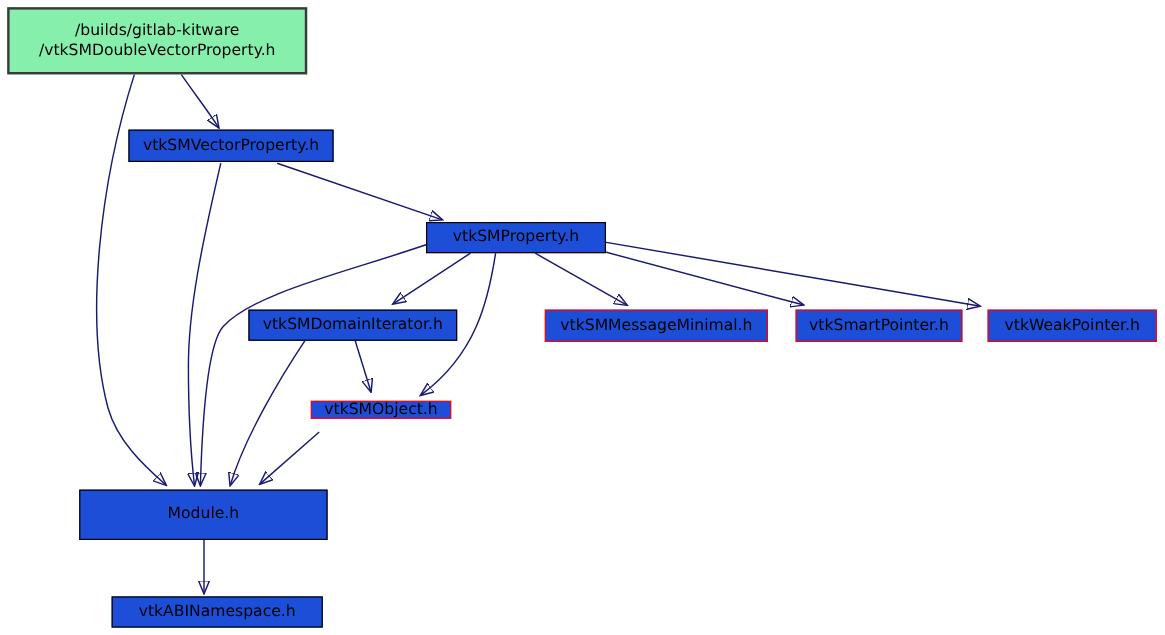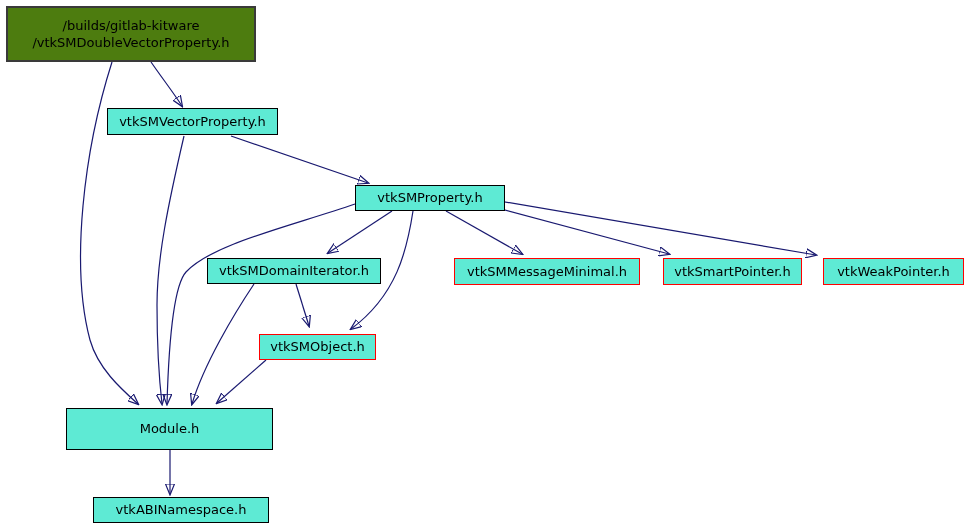--- a/index.html
+++ b/index.html
@@ -7,27 +7,27 @@
     position:relative;
     width:971px;height:529px;
     background:#ffffff;
     font-family:"DejaVu Sans", sans-serif;
     overflow:hidden;
   }
   .edges{position:absolute;left:0;top:0;width:971px;height:529px;}
   .edges path{fill:none;stroke:#191970;stroke-width:1.2px;}
   .node{
     position:absolute;box-sizing:border-box;
-    background:#5eead4;border:1px solid #000000;color:#000000;
+    background:#1d4ed8;border:1px solid #000000;color:#000000;
     font-size:13px;line-height:16px;
     display:flex;flex-direction:column;align-items:center;justify-content:center;
     text-align:center;white-space:nowrap;
   }
   .node.truncated{border-color:#ff0000;}
-  .node.root{background:#4d7c0f;border:2px solid #3a3a3a;line-height:17px;}
+  .node.root{background:#86efac;border:2px solid #3a3a3a;line-height:17px;}
 </style>
 </head>
 <body>
 
 <div class="canvas">
 
   <svg class="edges" width="971" height="529" viewBox="0 0 971 529" xmlns="http://www.w3.org/2000/svg">
     <defs>
       <marker id="ah" markerUnits="userSpaceOnUse" markerWidth="12" markerHeight="10" refX="10" refY="5" orient="auto">
         <path d="M0,0.5 L11,5 L0,9.5 Z" fill="#191970" stroke="none"></path>
@@ -71,21 +71,21 @@
   </div>
 
   <div class="node truncated" style="left:823px;top:258px;width:141px;height:27px">
     <span>vtkWeakPointer.h</span>
   </div>
 
   <div class="node truncated" style="left:663px;top:258px;width:139px;height:27px">
     <span>vtkSmartPointer.h</span>
   </div>
 
-  <div class="node truncated" style="left:259px;top:334px;width:117px;height:26px">
+  <div class="node truncated" style="left:259px;top:334px;width:117px;height:15px">
     <span>vtkSMObject.h</span>
   </div>
 
   <div class="node" style="left:66px;top:408px;width:207px;height:42px">
     <span>Module.h</span>
   </div>
 
   <div class="node" style="left:93px;top:497px;width:176px;height:26px">
     <span>vtkABINamespace.h</span>
   </div>

